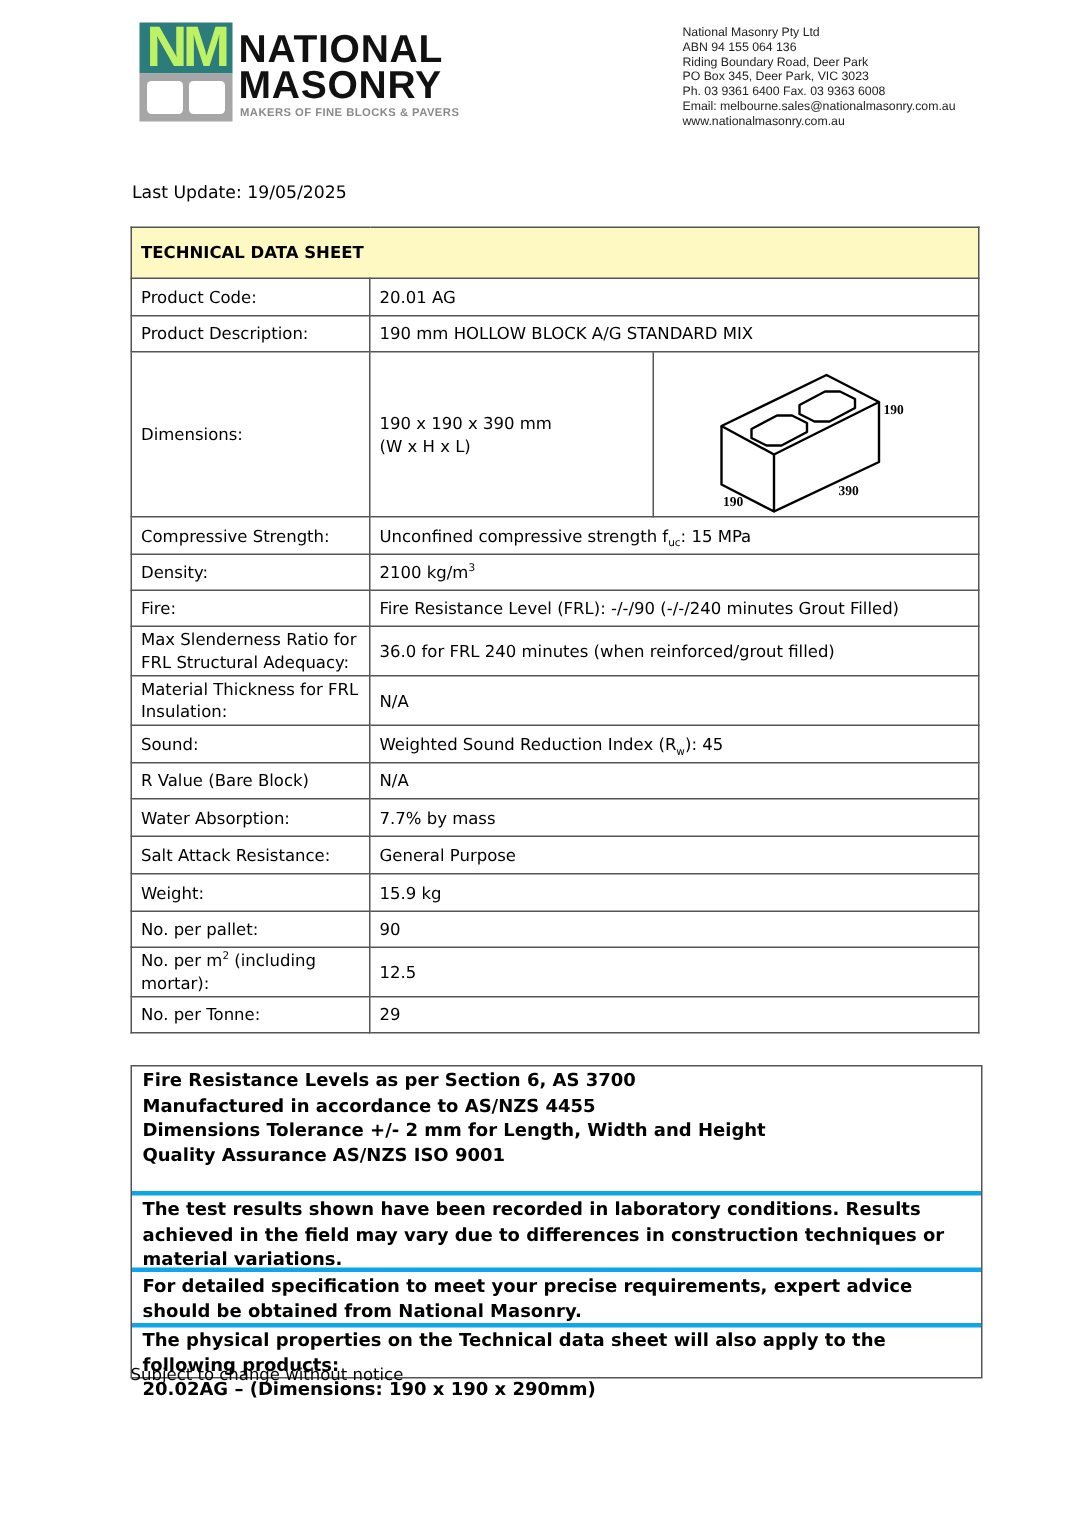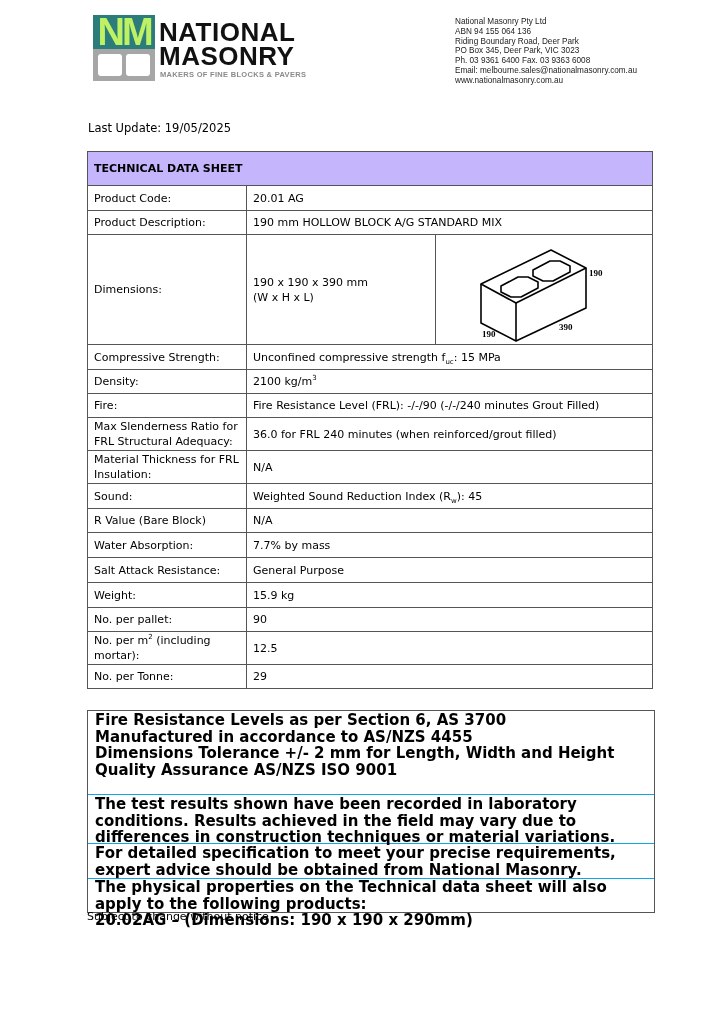--- a/index.html
+++ b/index.html
@@ -20,29 +20,29 @@
   
   .contact { position:absolute; left:455px; top:17px; font-size:8.2px; line-height:9.8px; color:#222; }
   .contact div { white-space:nowrap; }
 
   .last-update { position:absolute; left:88px; top:121px; font-size:12px; font-family:"DejaVu Sans", sans-serif; font-size:11.5px; }
 
   
   table.tds { position:absolute; left:87px; top:151px; width:566px; border-collapse:collapse; font-family:"DejaVu Sans", sans-serif; font-size:11px; }
   table.tds td { border:1px solid #555; padding:0 6px; vertical-align:middle; line-height:15px; }
   table.tds td.label { width:146px; }
-  .hdr td { background:#c4b5fd; font-weight:bold; height:33px; font-size:11px; }
+  .hdr td { background:#fef9c3; font-weight:bold; height:33px; font-size:11px; }
   sub, sup { font-size:7px; line-height:0; }
 
   .block-cell { padding:0 !important; }
   .block-svg { display:block; }
 
   
-  .notes { position:absolute; left:87px; top:710px; width:566px; border:1px solid #555; font-family:"DejaVu Sans", sans-serif; font-size:15px; font-weight:bold; line-height:16.5px; }
-  .notes .sec { padding:0 7px; border-top:1px solid #0ea5e9; }
+  .notes { position:absolute; left:87px; top:710px; width:566px; border:1px solid #555; font-family:"DejaVu Sans", sans-serif; font-size:12px; font-weight:bold; line-height:16.5px; }
+  .notes .sec { padding:0 7px; border-top:3px solid #0ea5e9; }
   .notes .sec:first-child { border-top:none; }
   .footer-note { position:absolute; left:87px; top:910px; font-family:"DejaVu Sans", sans-serif; font-size:11px; }
 </style>
 </head>
 <body>
 
 <div class="page">
 
   <div class="logo">
     <div class="logo-nm">

